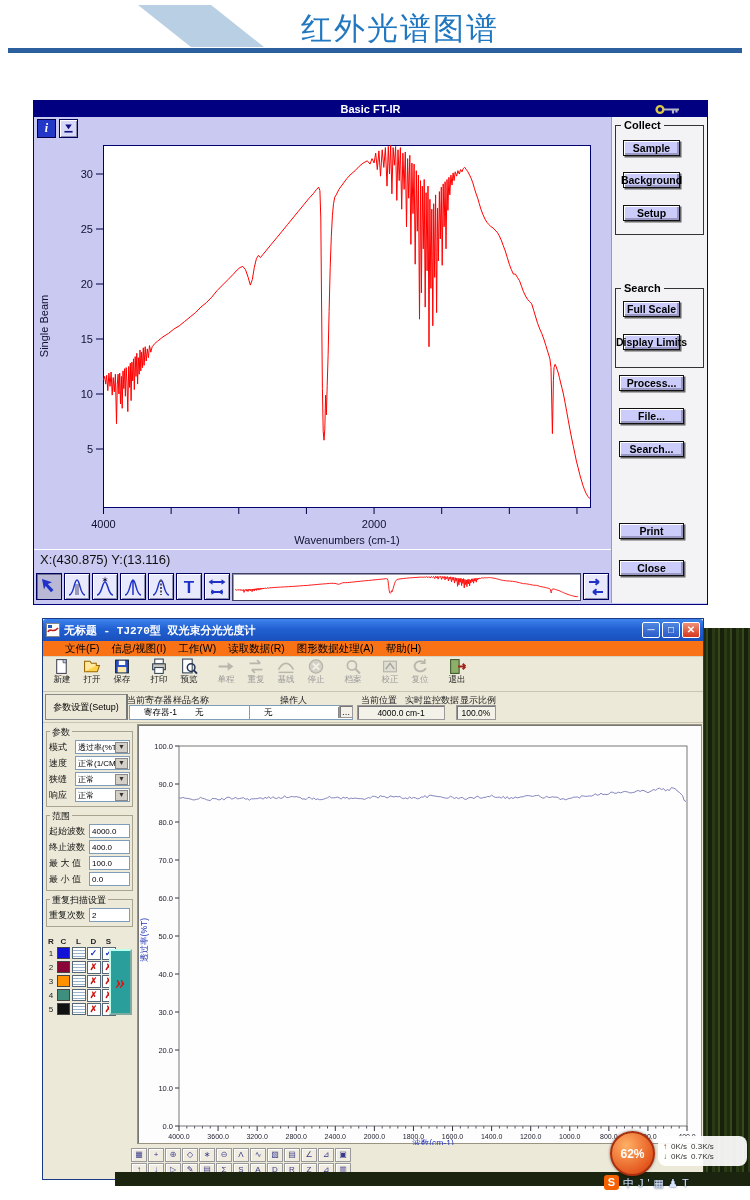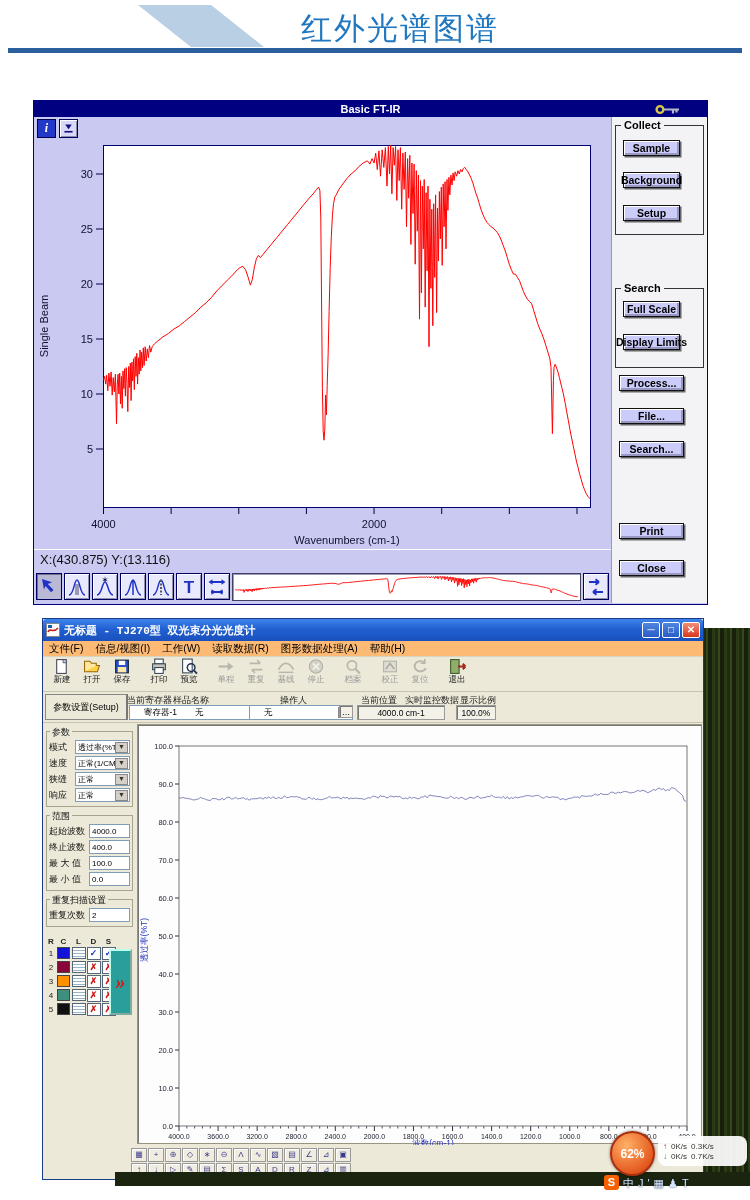--- a/index.html
+++ b/index.html
@@ -30,21 +30,21 @@
   .winA-side{width:96px;background:#f3f3f6;border-left:1px solid #9a9ab8;position:relative;}
   .grp{position:absolute;left:3px;right:3px;border:1px solid #333;}
   .glab{position:absolute;top:-7px;left:5px;background:#f3f3f6;font-size:11px;font-weight:bold;padding:0 3px;color:#000;}
   .btnA{position:absolute;left:7px;right:23px;height:16px;background:#ccccfa;border:1px solid #111;box-shadow:inset 1px 1px 0 #ffffff,inset -2px -2px 0 #9898c2,1.5px 1.5px 0 #666;font:bold 10.5px "Liberation Sans",sans-serif;color:#000;display:flex;align-items:center;justify-content:center;padding:0;white-space:nowrap;}
   
   .winB{position:absolute;left:42px;top:618px;width:660px;height:560px;background:#ece9d8;border:1px solid #1a3a8a;}
   .winB-title{height:22px;background:linear-gradient(180deg,#3f84ec 0%,#2160d2 45%,#1a50bc 100%);display:flex;align-items:center;padding:0 3px;border-radius:3px 3px 0 0;}
   .winB-title .ttl{color:#fff;font-size:11px;font-weight:bold;margin-left:4px;flex:1;white-space:nowrap;overflow:hidden;font-family:Liberation Mono, monospace;}
   .wbtn{width:18px;height:16px;margin-left:2px;border:1px solid #fff;border-radius:2px;color:#fff;font-size:10px;line-height:14px;text-align:center;background:linear-gradient(180deg,#4f86e0,#2a5cc8);padding:0;}
   .wbtn.close{background:linear-gradient(180deg,#f09078,#d6371e);font-weight:bold;}
-  .winB-menus{height:15px;background:#fdba74;display:flex;align-items:center;gap:12px;padding-left:6px;border-bottom:1px solid #d8d4c0;}
+  .winB-menus{height:15px;background:#f97316;display:flex;align-items:center;gap:12px;padding-left:22px;border-bottom:1px solid #d8d4c0;}
   .winB-menus span{font-size:10.5px;color:#000;}
   .winB-tools{height:33px;display:flex;align-items:flex-start;padding:1px 0 0 4px;border-bottom:1px solid #c8c4b0;}
   .tb{width:30px;display:flex;flex-direction:column;align-items:center;background:none;border:0;padding:0;}
   .tb .ic{width:20px;height:17px;}
   .tb .lb{font-size:8.5px;color:#222;line-height:9px;}
   .tb.dis .ic{opacity:.38;filter:grayscale(1);}
   .tb.dis .lb{color:#999;}
   .tb.gap{margin-left:7px;}
   .parambar{height:30px;position:relative;border-bottom:1px solid #c8c4b0;font-size:9px;}
   .ptab{position:absolute;left:2px;top:2px;width:80px;height:24px;border:1px solid #888;border-right:2px solid #777;background:#ece9d8;display:flex;align-items:center;justify-content:center;font-size:9px;}

